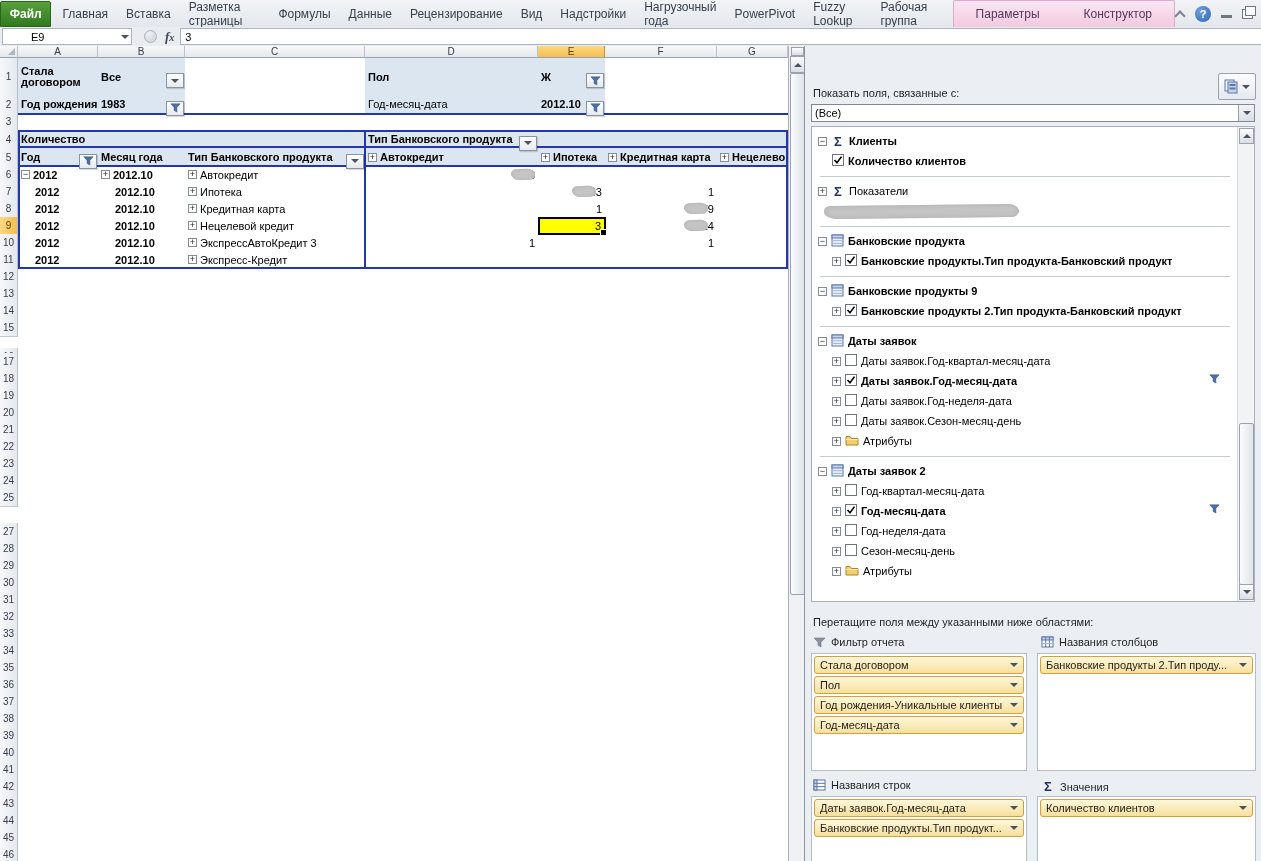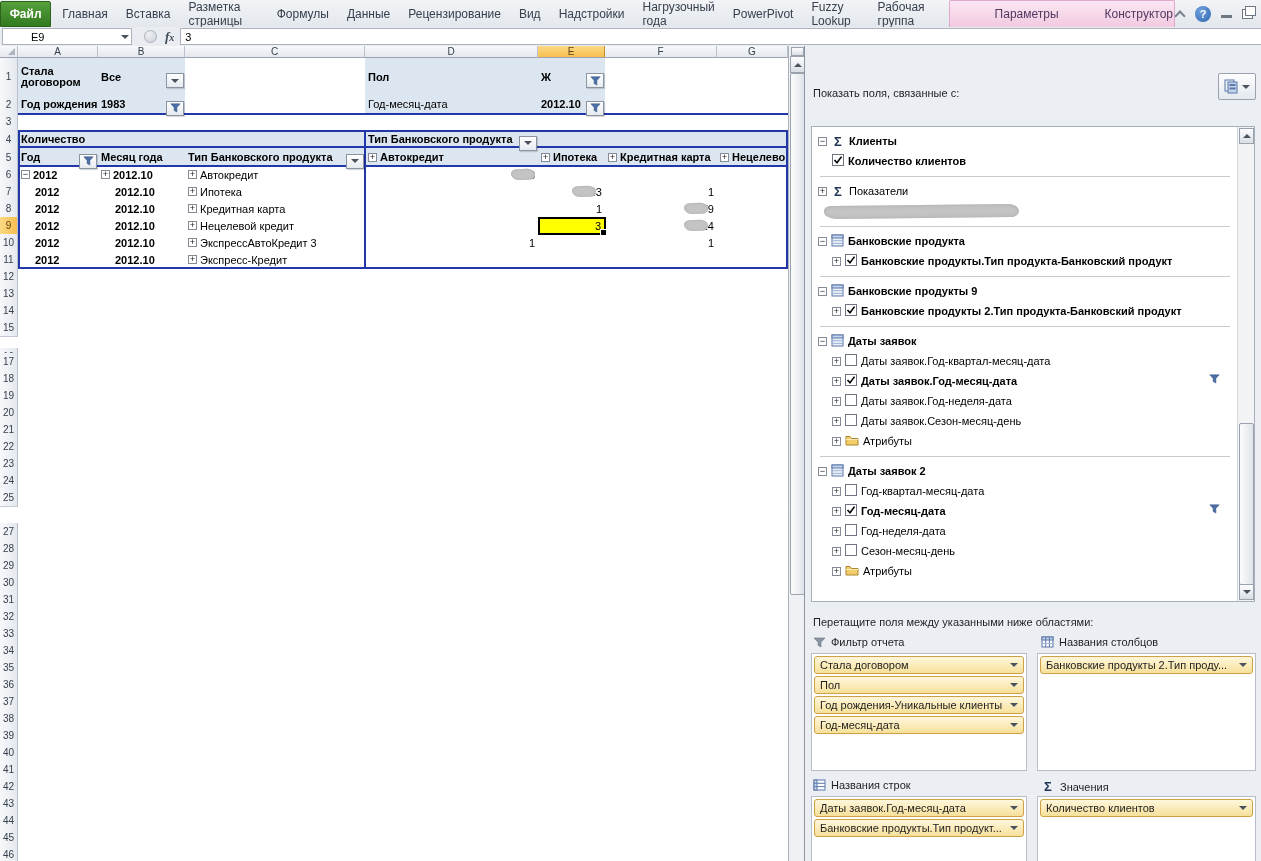--- a/index.html
+++ b/index.html
@@ -9,21 +9,21 @@
   
   .ribbon{position:absolute;left:0;top:0;width:1261px;height:27px;
           background:linear-gradient(#F2F4F7,#E3E7EC);border-bottom:1px solid #C0C7D1;
           display:flex;align-items:stretch;}
   .file-tab{width:56px;margin:1px 2px 0 0;background:linear-gradient(#57A03C,#327A1F);
             color:#fff;font-size:12px;font-weight:bold;display:flex;align-items:center;
             justify-content:center;border-radius:2px 2px 0 0;border:1px solid #2A641A;}
   .rtab{padding:0 9px;font-size:12px;color:#37404D;display:flex;align-items:center;cursor:default;}
   .ctx-group{margin-left:6px;display:flex;background:linear-gradient(#FBE7F3,#F2C9E0);
              border:1px solid #E2A8CB;border-bottom:none;border-radius:2px 2px 0 0;}
-  .ctx-group .rtab{color:#54365F;padding:0 1px;margin-left:44px;}
+  .ctx-group .rtab{color:#54365F;padding:0 22px;}
   .win-controls{margin-left:auto;display:flex;align-items:center;gap:10px;padding-right:8px;}
   .chev{width:10px;height:6px;position:relative;}
   .chev::before{content:"";position:absolute;left:1px;top:1px;width:6px;height:6px;
                 border-left:2px solid #7A838F;border-top:2px solid #7A838F;transform:rotate(45deg);}
   .helpicon{width:16px;height:16px;border-radius:50%;background:radial-gradient(circle at 35% 30%,#6FA0DC,#2F66B3);
             color:#fff;font-size:11px;font-weight:bold;display:flex;align-items:center;justify-content:center;}
   .minicon{width:11px;height:3px;background:#6E7681;margin-top:6px;}
   .resticon{width:9px;height:8px;border:1px solid #6E7681;position:relative;background:#fff;}
   .resticon::before{content:"";position:absolute;left:2px;top:-4px;width:9px;height:8px;
                     border:1px solid #6E7681;background:#fff;}
@@ -710,20 +710,26 @@
   <div class="layoutbtn">
     <svg width="15" height="15" viewBox="0 0 15 15">
       <rect x="1" y="1" width="9" height="11" fill="#EAF0F8" stroke="#5C77A8"></rect>
       <rect x="4" y="3" width="9" height="11" fill="#C3D4EC" stroke="#5C77A8"></rect>
       <rect x="5.5" y="5" width="6" height="2" fill="#5C77A8"></rect>
       <rect x="5.5" y="8.5" width="6" height="2" fill="#5C77A8"></rect>
     </svg>
     <span class="tri-dn"></span>
   </div>
   <div class="p-showlabel">Показать поля, связанные с:</div>
+  <div class="p-combo">
+    <span>(Все)</span>
+    <span class="combo-arrow">
+        <span class="tri-dn"></span>
+      </span>
+  </div>
   <div class="p-list">
     <div class="p-tree" id="treeBox">
         <div class="trow b">
           <span class="exp">−</span>
           <span class="sigicon">Σ</span>
           <span>Клиенты</span>
         </div>
         <div class="trow b">
           <span style="width:10px"></span>
           <span><svg class="cbx" width="12" height="12" viewBox="0 0 12 12">

